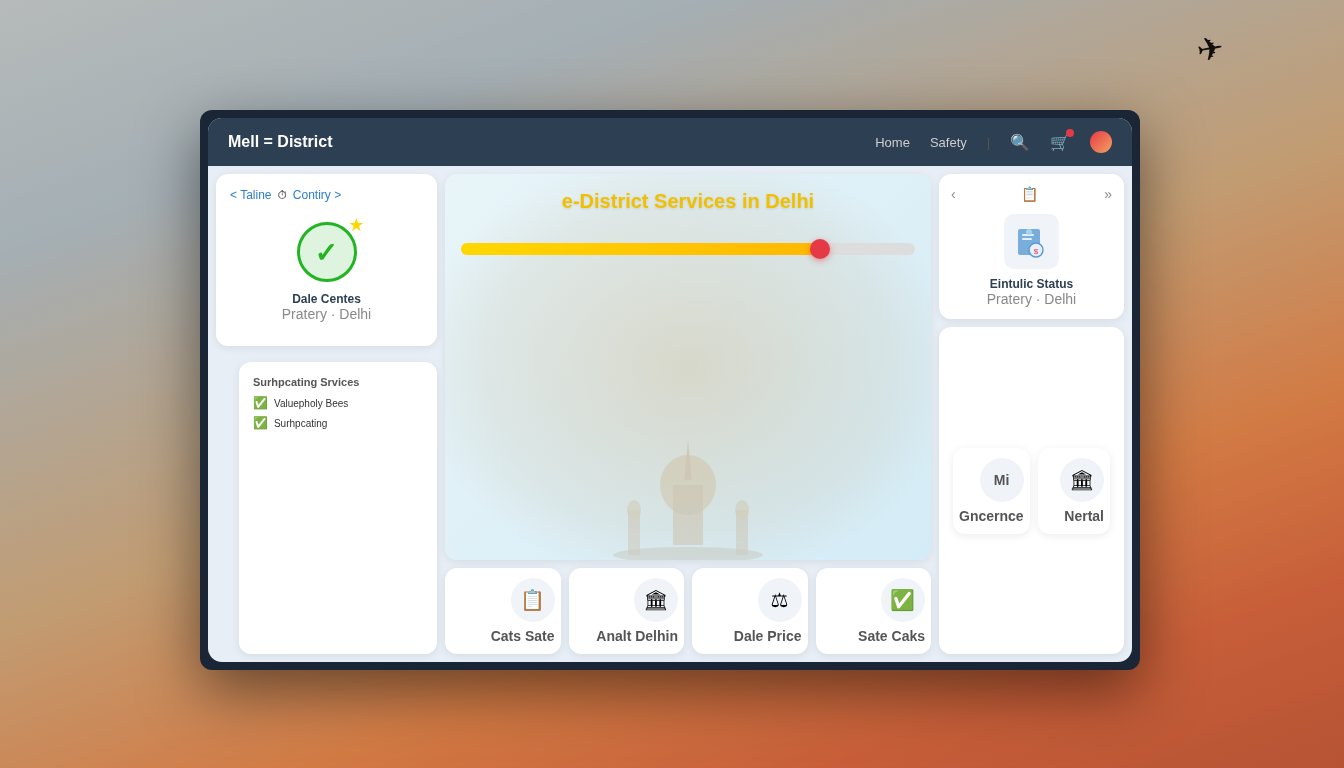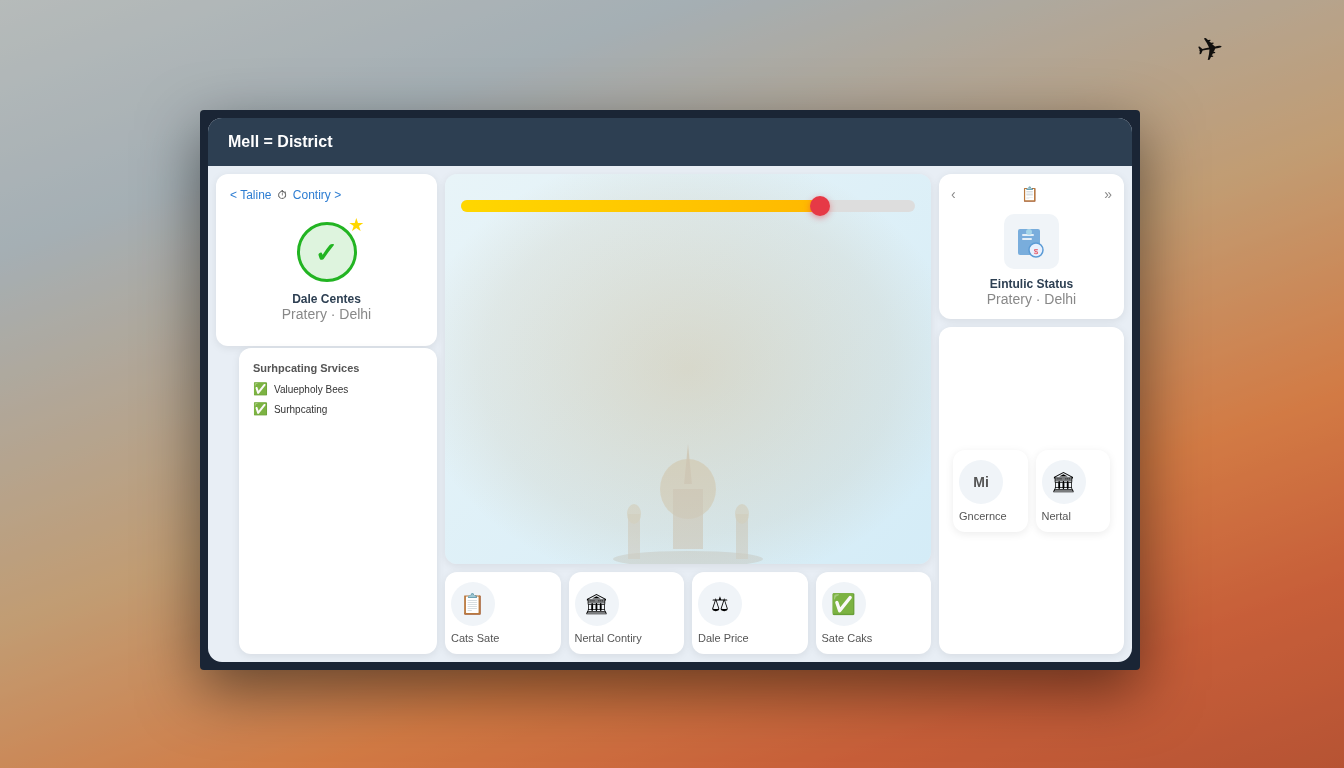--- a/index.html
+++ b/index.html
@@ -37,21 +37,21 @@
     }
 
     
     .tablet-frame {
       position: absolute;
       top: 110px;
       left: 200px;
       width: 940px;
       height: 560px;
       background: #1a2535;
-      border-radius: 4px;
+      border-radius: 12px;
       box-shadow: 0 20px 60px rgba(0,0,0,0.5);
       z-index: 10;
       padding: 8px;
     }
     .tablet-screen {
       width: 100%;
       height: 100%;
       background: #e8eef5;
       border-radius: 14px;
       overflow: hidden;
@@ -118,21 +118,21 @@
       gap: 8px;
       padding: 8px;
       overflow: hidden;
     }
 
     
     .left-panel {
       width: 221px;
       display: flex;
       flex-direction: column;
-      gap: 2px;
+      gap: 16px;
       flex-shrink: 0;
     }
 
     .card {
       background: #fff;
       border-radius: 12px;
       padding: 14px;
       box-shadow: 0 2px 8px rgba(0,0,0,0.08);
     }
 
@@ -296,39 +296,39 @@
       gap: 8px;
     }
     .icon-card {
       flex: 1;
       background: #fff;
       border-radius: 12px;
       padding: 10px 6px;
       box-shadow: 0 2px 8px rgba(0,0,0,0.08);
       display: flex;
       flex-direction: column;
-      align-items: flex-start;
+      align-items: flex-end;
       gap: 6px;
       cursor: pointer;
     }
     .icon-circle {
       width: 44px;
       height: 44px;
       border-radius: 50%;
       background: #f0f4f8;
       display: flex;
       align-items: center;
       justify-content: center;
       font-size: 20px;
     }
     .icon-label {
-      font-size: 11px;
+      font-size: 14px;
       color: #555;
       text-align: center;
-      font-weight: 400;
+      font-weight: 700;
     }
 
     
     .right-panel {
       width: 185px;
       display: flex;
       flex-direction: column;
       gap: 8px;
       flex-shrink: 0;
     }
@@ -372,20 +372,31 @@
 <div class="bg"></div>
 <div class="bg-overlay"></div>
 
 <div class="airplane">✈</div>
 
 <div class="tablet-frame">
   <div class="tablet-screen">
 
     <div class="top-nav">
       <div class="nav-logo">Mell = District</div>
+      <div class="nav-links">
+        <span class="nav-link">Home</span>
+        <span class="nav-link">Safety</span>
+        <span class="nav-divider">|</span>
+        <span class="nav-icon">🔍</span>
+        <span class="nav-icon" style="position:relative">
+          🛒
+          <span class="badge"></span>
+        </span>
+        <div class="nav-icon-circle"></div>
+      </div>
     </div>
 
     <div class="main-area">
 
       <div class="left-panel">
 
         <div class="card">
           <div class="card-top">
             <span class="nav-arrow">&lt; Taline</span>
             <span class="breadcrumb-icon">⏱</span>
@@ -428,37 +439,38 @@
 
             <rect x="65" y="55" width="30" height="60" fill="rgba(180,120,60,0.7)"></rect>
 
             <rect x="20" y="80" width="12" height="45" fill="rgba(180,120,60,0.6)"></rect>
             <rect x="128" y="80" width="12" height="45" fill="rgba(180,120,60,0.6)"></rect>
             <ellipse cx="26" cy="80" rx="7" ry="10" fill="rgba(200,150,80,0.7)"></ellipse>
             <ellipse cx="134" cy="80" rx="7" ry="10" fill="rgba(200,150,80,0.7)"></ellipse>
 
             <polygon points="80,10 76,50 84,50" fill="rgba(180,120,60,0.8)"></polygon>
           </svg>
+          <div class="banner-title">e-District Services in Delhi</div>
           <div class="progress-bar-wrapper">
             <div class="progress-bar-bg">
               <div class="progress-bar-fill">
                 <div class="progress-bar-end"></div>
               </div>
             </div>
           </div>
         </div>
 
         <div class="bottom-icons-row">
           <div class="icon-card">
             <div class="icon-circle">📋</div>
             <span class="icon-label">Cats Sate</span>
           </div>
           <div class="icon-card">
             <div class="icon-circle">🏛</div>
-            <span class="icon-label">Nertal Contiry</span>
+            <span class="icon-label">Analt Delhin</span>
           </div>
           <div class="icon-card">
             <div class="icon-circle">⚖</div>
             <span class="icon-label">Dale Price</span>
           </div>
           <div class="icon-card">
             <div class="icon-circle">✅</div>
             <span class="icon-label">Sate Caks</span>
           </div>
         </div>

